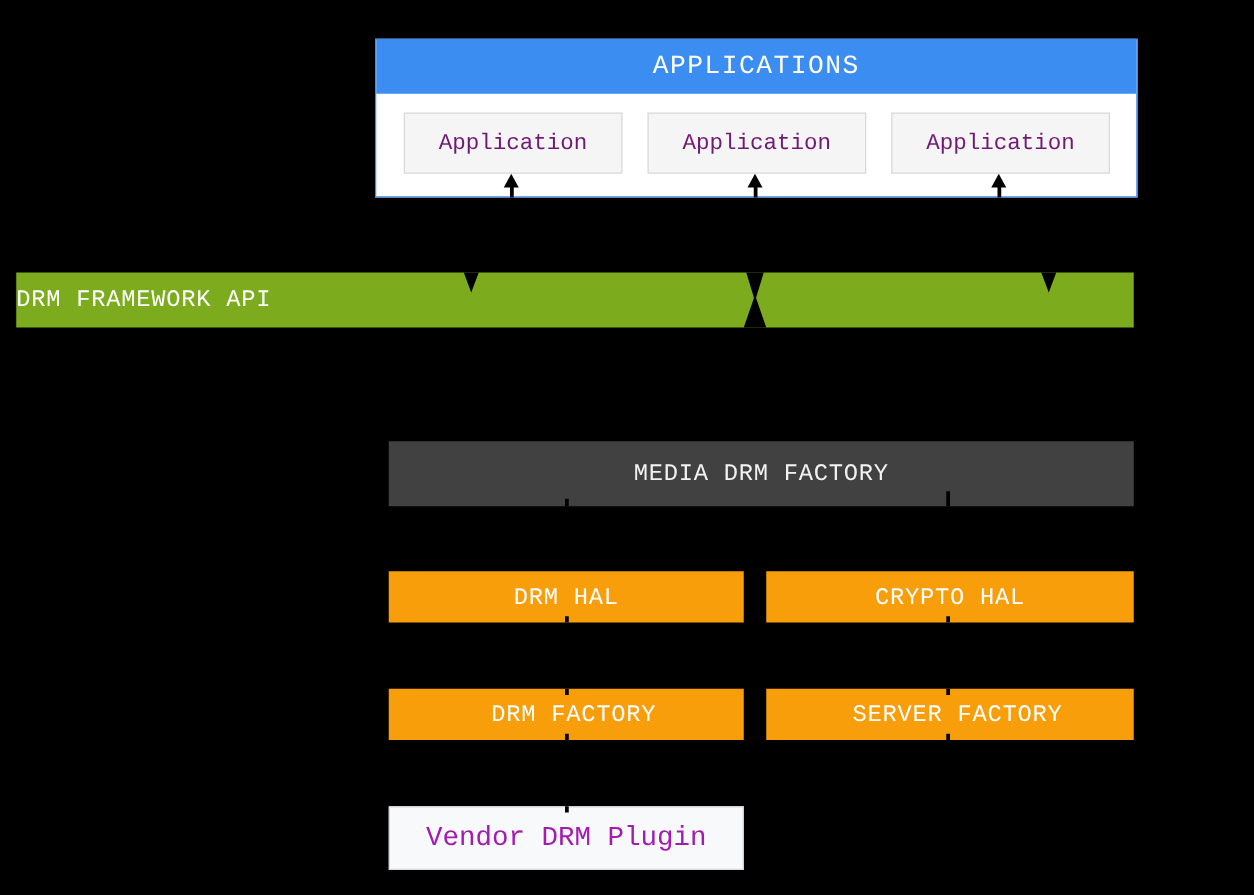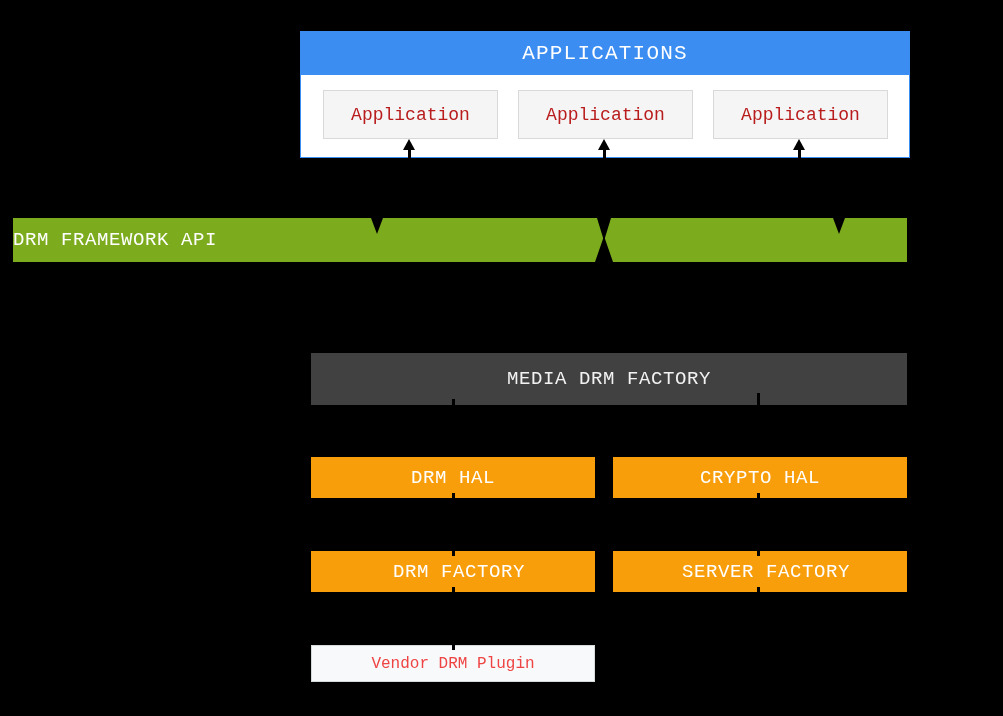--- a/index.html
+++ b/index.html
@@ -19,21 +19,21 @@
   .apps-header{
     position:absolute;left:0;top:0;width:100%;height:43px;
     background:var(--applications-blue,#3B8DF2);
     color:#fff;font-size:21px;font-weight:500;letter-spacing:1.2px;
     display:flex;align-items:center;justify-content:center;
   }
   .app-box{
     position:absolute;top:58px;height:49px;width:175px;
     background:var(--app-box-fill,#F5F5F5);
     border:1px solid var(--app-box-border,#D9D9D9);
-    color:#b91c1c;font-size:18px;
+    color:#701a75;font-size:18px;
     display:flex;align-items:center;justify-content:center;box-sizing:border-box;
   }
   .app-box.b1{left:22px;} .app-box.b2{left:217px;} .app-box.b3{left:412px;}
 
   
   .shaft{background:var(--arrow-black,#000);}
   .tri{width:0;height:0;}
   .tri.up{border-left:6px solid transparent;border-right:6px solid transparent;
           border-bottom:11px solid var(--arrow-black,#000);}
   .tri.down{border-left:6px solid transparent;border-right:6px solid transparent;
@@ -62,24 +62,24 @@
   .orange-bar{
     top:0;height:41px;background:var(--hal-orange,#F99E0B);
     color:#fff;font-size:19px;font-weight:500;letter-spacing:.6px;
     display:flex;align-items:center;justify-content:center;
   }
   .col-left{left:311px;width:284px;}
   .col-right{left:613px;width:294px;}
   .row-hal{top:457px;} .row-factory{top:551px;padding-left:12px;}
 
   .vendor-box{
-    top:645px;height:37px;
+    top:645px;height:51px;
     background:var(--vendor-fill,#F8F9FA);
     border:1px solid var(--vendor-border,#D5DADB);
-    color:#ef4444;font-size:16px;
+    color:#a21caf;font-size:22px;
     display:flex;align-items:center;justify-content:center;
   }
 </style>
 </head>
 <body>
 
 <div id="stage">
 
   <div class="abs apps-panel">
     <div class="apps-header">APPLICATIONS</div>

